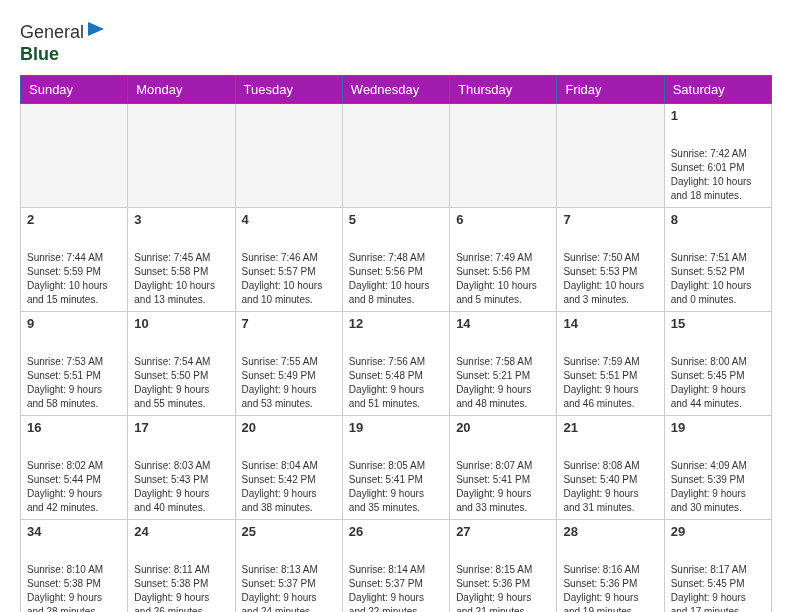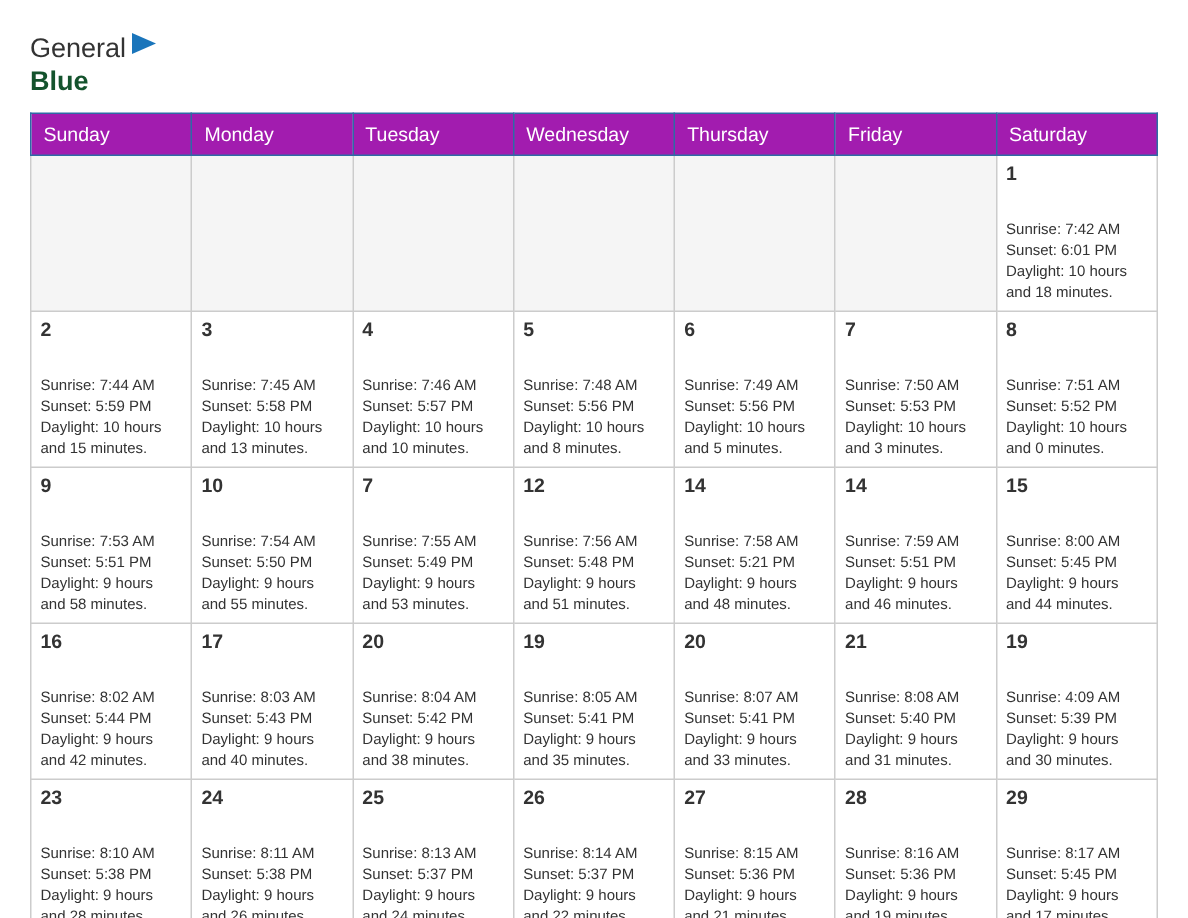--- a/index.html
+++ b/index.html
@@ -272,21 +272,21 @@
         <td>
           <span class="day-number">19</span>
           <div class="day-info">Sunrise: 4:09 AM
 Sunset: 5:39 PM
 Daylight: 9 hours
 and 30 minutes.</div>
         </td>
       </tr>
       <tr class="week-row">
         <td>
-          <span class="day-number">23</span>
+          <span class="day-number">34</span>
           <div class="day-info">Sunrise: 8:10 AM
 Sunset: 5:38 PM
 Daylight: 9 hours
 and 28 minutes.</div>
         </td>
         <td>
           <span class="day-number">24</span>
           <div class="day-info">Sunrise: 8:11 AM
 Sunset: 5:38 PM
 Daylight: 9 hours

